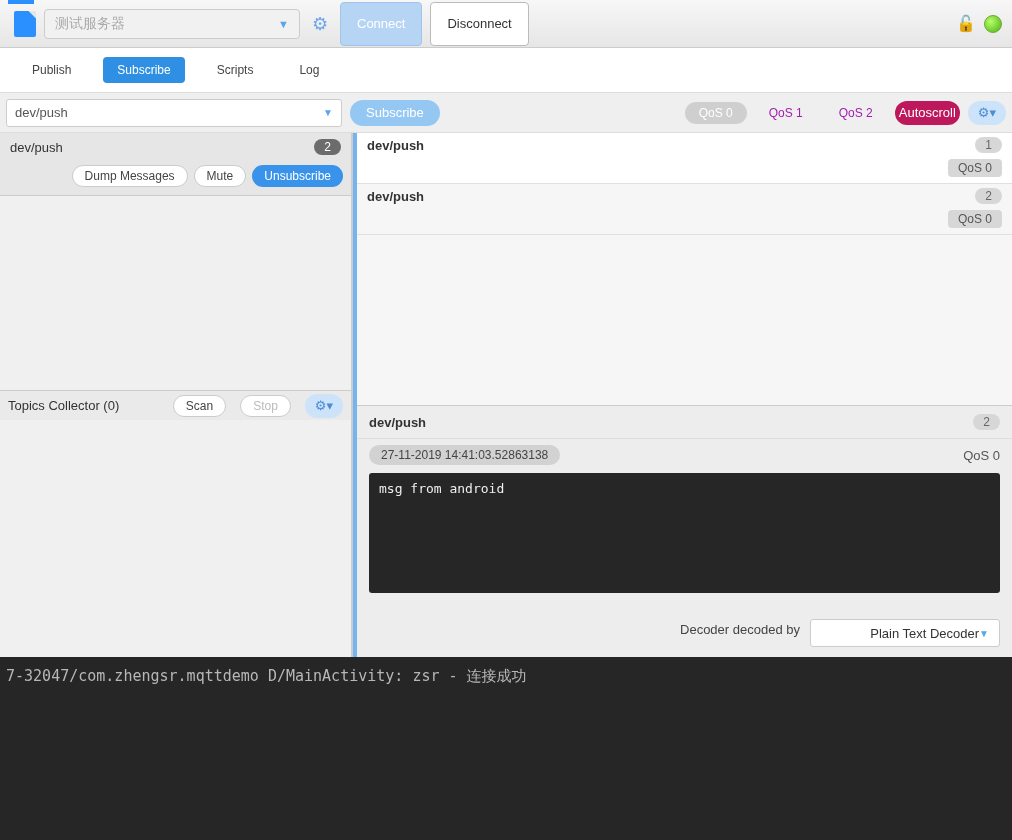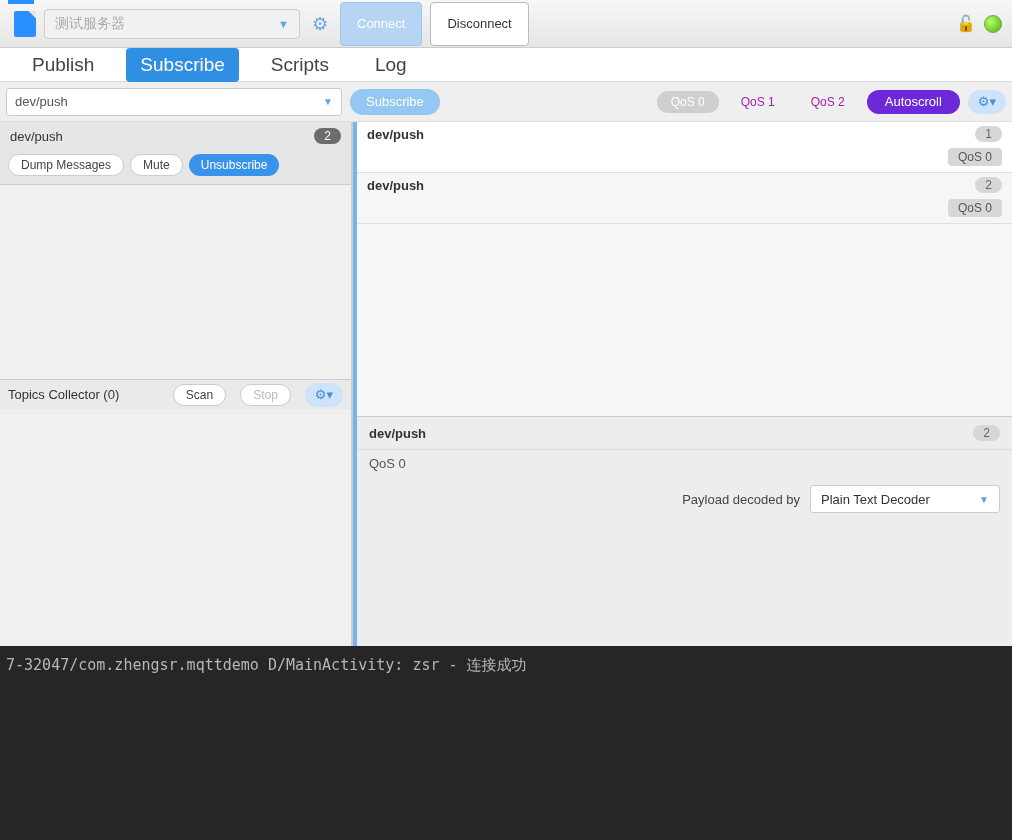--- a/index.html
+++ b/index.html
@@ -32,53 +32,53 @@
     display: inline-flex; align-items: center; font-size: 13px; cursor: pointer;
     background: #fff; color: #333;
   }
   .pill-btn.primary-soft { background: #b6d5f4; border: 1px solid #9fc5ec; color: #fff; }
   .toolbar-right { margin-left: auto; display: flex; align-items: center; gap: 8px; }
   .lock-icon { font-size: 16px; color: #666; }
   .status-dot { width: 18px; height: 18px; border-radius: 50%; background: radial-gradient(circle at 35% 35%, #b7ff66, #4caf18); border: 1px solid #6aaa2a; }
 
   
   .main-tabs {
-    height: 34px; background: #fff; display: flex; align-items: center; gap: 18px; padding: 0 18px;
-    font-size: 19px; color: #444; border-bottom: 1px solid #ddd;
+    height: 45px; background: #fff; display: flex; align-items: center; gap: 18px; padding: 0 18px;
+    font-size: 12px; color: #444; border-bottom: 1px solid #ddd;
   }
   .main-tab { padding: 6px 14px; cursor: pointer; border-radius: 4px; }
   .main-tab.active { background: #2f8fe3; color: #fff; }
 
   
   .sub-bar {
     height: 40px; background: #efefef; display: flex; align-items: center; padding: 0 6px; gap: 8px;
     border-bottom: 1px solid #ddd;
   }
   .topic-input {
     flex: 0 0 336px; height: 28px; border: 1px solid #ccc; border-radius: 3px;
     display: flex; align-items: center; justify-content: space-between; background: #fff; padding: 0 8px;
     color: #555;
   }
   .topic-input .chev { color: #5aa6ea; font-size: 10px; }
   .blue-pill { height: 26px; padding: 0 16px; border-radius: 14px; background: #95c7f3; color: #fff; border: none; font-size: 13px; cursor: pointer; }
   .sub-bar-right { margin-left: auto; display: flex; align-items: center; gap: 8px; }
   .qos-pill { height: 22px; padding: 0 14px; border-radius: 12px; font-size: 12px; display: inline-flex; align-items: center; color: #a21caf; background: transparent; border: none; cursor: pointer; }
   .qos-pill.sel { background: #cfcfcf; color: #fff; }
-  .autoscroll-pill { height: 24px; padding: 0 18px; border-radius: 12px; background: #6d28d9; color: #fff; font-size: 13px; border: none; cursor: pointer; }
+  .autoscroll-pill { height: 24px; padding: 0 4px; border-radius: 12px; background: #be185d; color: #fff; font-size: 13px; border: none; cursor: pointer; }
   .blue-gear-pill { height: 24px; padding: 0 10px; border-radius: 12px; background: #cce3fa; color: #4b8ed4; border: none; font-size: 13px; cursor: pointer; display: inline-flex; align-items: center; }
 
   
   .workspace { display: flex; height: 524px; }
   .left-pane { width: 353px; display: flex; flex-direction: column; border-right: 2px solid #ccc; background: #f4f4f4; }
   .left-pane .sub-item {
     background: #e6e6e6; border-bottom: 1px solid #ccc;
   }
   .sub-item-head { height: 28px; display: flex; align-items: center; justify-content: space-between; padding: 0 10px; }
   .count-badge { background: #6c6c6c; color: #fff; border-radius: 10px; padding: 1px 10px; font-size: 12px; }
-  .sub-item-actions { display: flex; justify-content: flex-start; gap: 6px; padding: 4px 8px 8px; background: #e6e6e6; }
+  .sub-item-actions { display: flex; justify-content: flex-end; gap: 6px; padding: 4px 8px 8px; background: #e6e6e6; }
   .mini-pill { height: 22px; padding: 0 12px; border-radius: 12px; border: 1px solid #ccc; background: #fff; font-size: 12px; cursor: pointer; color: #444; }
   .mini-pill.blue { background: #3a93ea; color: #fff; border: none; }
   .left-fill { flex: 1; background: #f0f0f0; }
   .topics-collector-bar {
     height: 30px; border-top: 1px solid #ccc; display: flex; align-items: center; padding: 0 8px; gap: 14px; background: #eaeaea;
   }
   .tc-label { flex: 1; color: #333; font-size: 13px; }
   .mini-pill.disabled { color: #bbb; }
 
   .right-pane { flex: 1; display: flex; flex-direction: column; border-left: 4px solid #76b4f0; background: #eee; }
@@ -92,21 +92,21 @@
 
   .detail-pane { flex: 1; display: flex; flex-direction: column; background: #ededed; padding: 0; }
   .detail-head { display: flex; align-items: center; justify-content: space-between; padding: 8px 12px; font-weight: 600; color: #333; border-bottom: 1px solid #ddd; }
   .detail-meta { display: flex; align-items: center; justify-content: space-between; padding: 6px 12px; }
   .ts-pill { background: #d2d2d2; color: #444; border-radius: 10px; padding: 3px 12px; font-size: 12px; }
   .qos-rt { color: #555; font-size: 13px; }
   .payload-box {
     margin: 2px 12px 10px; height: 120px; background: #262626; color: #eee; font-family: Consolas, monospace; font-size: 13px; padding: 8px 10px; border-radius: 3px; overflow: auto;
   }
   .decoder-row { display: flex; align-items: center; justify-content: flex-end; gap: 10px; padding: 8px 12px 10px; color: #444; font-size: 13px; }
-  .decoder-dd { width: 190px; height: 28px; border: 1px solid #ccc; border-radius: 3px; background: #fff; display: flex; align-items: center; justify-content: space-between; padding: 0 10px; color: #333; }
+  .decoder-dd { width: 190px; height: 28px; border: 1px solid #ccc; border-radius: 3px; background: #fff; display: flex; align-items: center; justify-content: flex-end; padding: 0 10px; color: #333; margin-top: 8px; }
   .decoder-dd .chev { color: #5aa6ea; font-size: 10px; }
 
   
   .console {
     flex: 1; background: #262626; color: #b7b7b7; font-family: Consolas, "DejaVu Sans Mono", monospace; font-size: 15px;
     padding: 10px 6px; white-space: pre; overflow: hidden;
   }
 </style>
 </head>
 <body>
@@ -194,24 +194,28 @@
         </div>
       </div>
     </div>
 
     <div class="detail-pane">
       <div class="detail-head">
         <span>dev/push</span>
         <span class="num-badge">2</span>
       </div>
       <div class="detail-meta">
+        <span class="ts-pill">27-11-2019 14:41:03.52863138</span>
         <span class="qos-rt">QoS 0</span>
       </div>
+      <div class="payload-box">
+        <span>msg from android</span>
+      </div>
       <div class="decoder-row">
-        <span>Payload decoded by</span>
+        <span>Decoder decoded by</span>
         <div class="decoder-dd">
           <span>Plain Text Decoder</span>
           <span class="chev">▼</span>
         </div>
       </div>
     </div>
   </div>
 </div>
 
 <div class="console"><span>7-32047/com.zhengsr.mqttdemo D/MainActivity: zsr - 连接成功</span></div>

